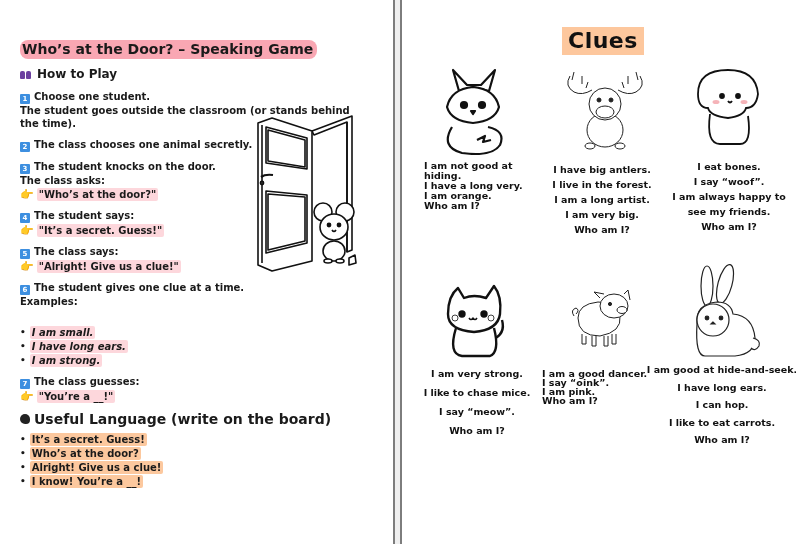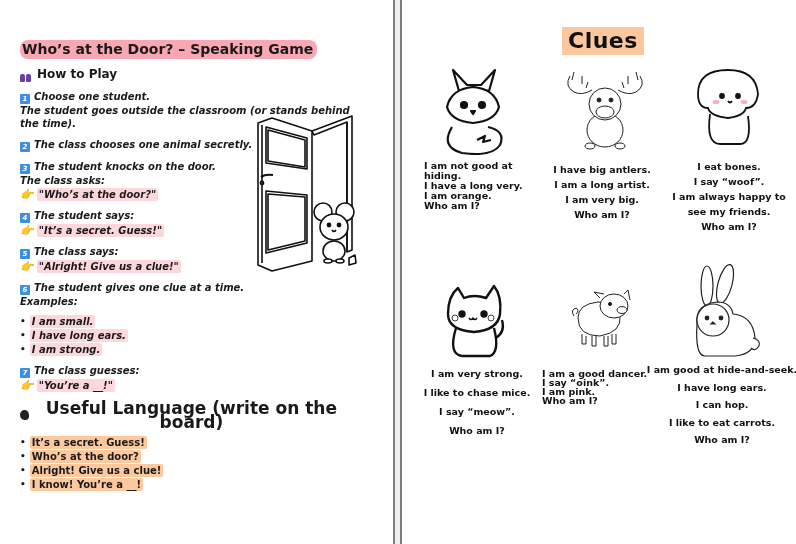--- a/index.html
+++ b/index.html
@@ -9,37 +9,37 @@
   .page { position: absolute; top: 0; height: 544px; background: #fff; overflow: hidden; }
   #left-page { left: 0; width: 393px; }
   #right-page { left: 402px; width: 394px; }
   .gutter { position: absolute; left: 393px; top: 0; width: 9px; height: 544px;
             background: #efefef; border-left: 2px solid #7d7d7d; border-right: 2px solid #7d7d7d; }
 
   
   .lp { position: absolute; left: 20px; top: 40px; width: 330px; font-weight: bold; font-size: 10px; line-height: 13px; }
   .title { display: inline-block; background: #f9a7b3; font-size: 14px; line-height: 19px; padding: 0 4px 0 2px;
            border-radius: 8px; font-weight: bold; color: #1a1a1a; }
-  .h2 { margin-top: 8px; font-size: 12px; line-height: 15px; display: flex; align-items: flex-end; gap: 6px; }
+  .h2 { margin-top: 8px; font-size: 12px; line-height: 15px; display: flex; align-items: center; gap: 6px; }
   .ico-people { width: 11px; height: 9px; position: relative; display: inline-block; }
   .ico-people::before, .ico-people::after { content:""; position:absolute; bottom:0; width:5px; height:8px;
       background:#6b3fa0; border-radius: 2px 2px 1px 1px; }
   .ico-people::before { left:0; } .ico-people::after { right:0; }
-  .step { margin-top: 8px; font-style: italic; }
+  .step { margin-top: 8px; }
   .num { display: inline-block; width: 10px; height: 10px; background: #3d8fe0; color: #fff; font-size: 7px;
          line-height: 10px; text-align: center; border-radius: 1px; margin-right: 4px; vertical-align: -1px; }
   .line { display: block; }
   .quote-line { display: flex; align-items: center; gap: 3px; margin-top: 1px; }
   .point { color: #f2a02a; font-size: 11px; line-height: 12px; }
   .hl-pink { background: #fdd7dc; padding: 0 2px; border-radius: 2px; }
   .hl-orange { background: #fcc89e; padding: 0 2px; border-radius: 2px; }
-  ul.ex { list-style: none; margin-top: 7px; }
+  ul.ex { list-style: none; margin-top: 18px; }
   ul.ex li { font-style: italic; margin-bottom: 1px; display: flex; align-items: center; }
   ul.ex li::before, ul.lang li::before { content: "•"; font-style: normal; margin-right: 4px; font-size: 9px; }
-  .h3 { margin-top: 9px; font-size: 17px; line-height: 14px; display: flex; align-items: center; gap: 4px; text-align: center; }
+  .h3 { margin-top: 9px; font-size: 14px; line-height: 14px; display: flex; align-items: center; gap: 4px; }
   .ico-speak { width: 10px; height: 10px; background: #222; border-radius: 50% 50% 40% 50%; display: inline-block; }
   ul.lang { list-style: none; margin-top: 7px; }
   ul.lang li { margin-bottom: 1px; display: flex; align-items: center; }
 
   .door-art { position: absolute; left: 252px; top: 113px; width: 105px; height: 160px; }
 
   
   .clues-title { position: absolute; left: 160px; top: 27px; background: #fdc79d; border-radius: 0;
                  font-family: "DejaVu Sans", sans-serif; font-weight: bold; font-size: 22px; line-height: 28px;
                  padding: 0 6px; letter-spacing: 0.5px; color: #111; }
@@ -197,20 +197,21 @@
     <ellipse cx="45" cy="62" rx="18" ry="17"></ellipse>
     <ellipse cx="45" cy="36" rx="16" ry="16"></ellipse>
     <ellipse cx="45" cy="44" rx="9" ry="6"></ellipse>
     <circle cx="39" cy="32" r="2" fill="#222"></circle>
     <circle cx="51" cy="32" r="2" fill="#222"></circle>
     <ellipse cx="30" cy="78" rx="5" ry="3"></ellipse>
     <ellipse cx="60" cy="78" rx="5" ry="3"></ellipse>
   </svg>
   <div class="clue center" style="left:130px; top:162px; width:140px">
     <div>I have big antlers.</div>
+    <div>I live in the forest.</div>
     <div>I am a long artist.</div>
     <div>I am very big.</div>
     <div>Who am I?</div>
   </div>
 
   <svg class="animal" style="left:290px; top:66px; width:70px; height:82px" viewBox="0 0 70 82" fill="#fff" stroke="#111" stroke-width="1.8">
     <path d="M18 48 q-4 30 10 30 h20 q12 0 8 -28"></path>
     <path d="M6 28 q0 -24 30 -24 q28 0 30 24 q-2 14 -12 14 q-2 8 -18 10 q-18 -2 -20 -10 q-10 0 -10 -14 Z"></path>
     <circle cx="30" cy="30" r="2" fill="#111"></circle>
     <circle cx="46" cy="30" r="2" fill="#111"></circle>

